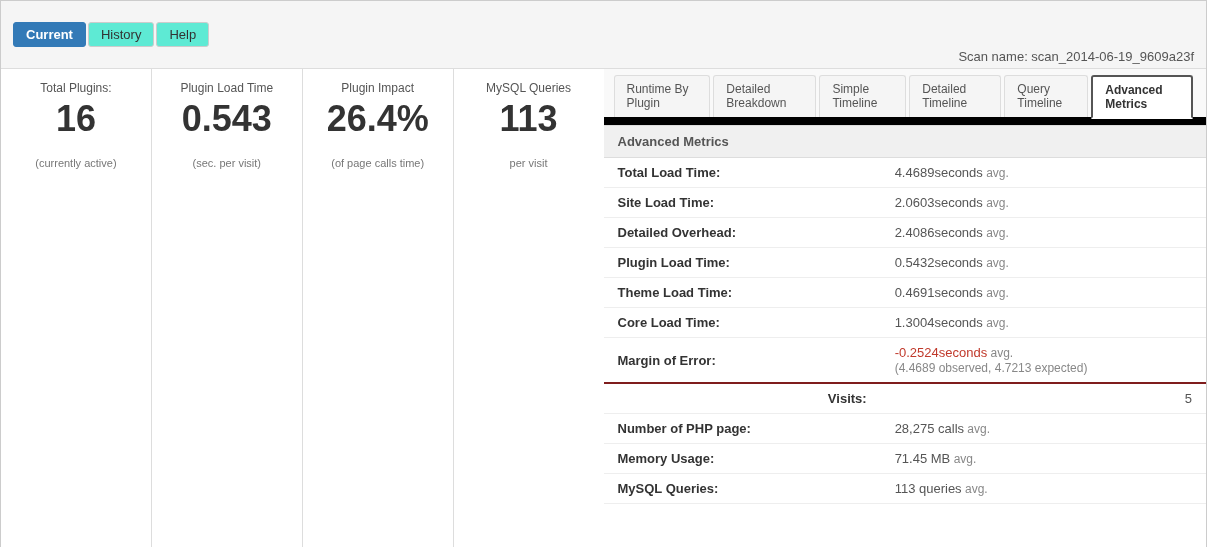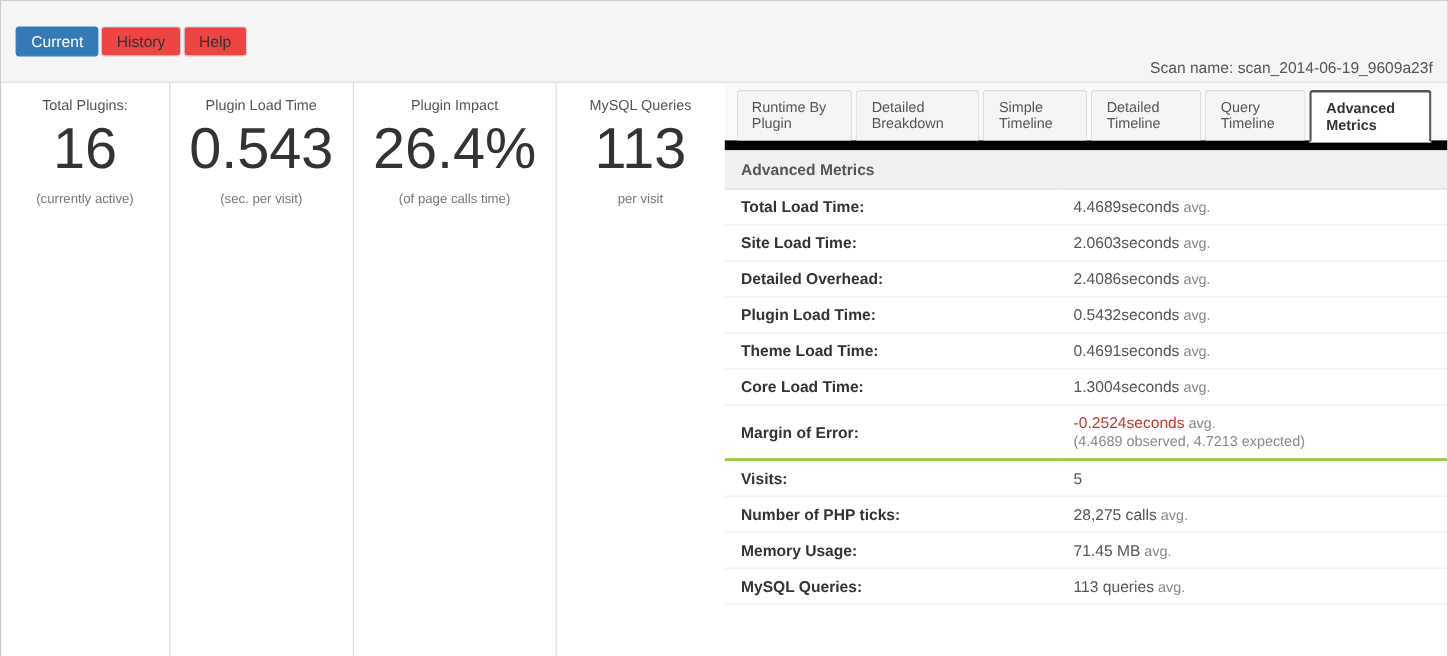--- a/index.html
+++ b/index.html
@@ -6,24 +6,24 @@
     body { font-family: Arial, sans-serif; font-size: 13px; background: #f0f0f0; color: #333; }
 
     
     .top-nav {
       display: flex; align-items: center; justify-content: space-between;
       background: #f5f5f5; border-bottom: 1px solid #ddd; padding: 4px 12px;
     }
     .top-nav-left { display: flex; gap: 2px; }
     .nav-tab {
       padding: 4px 12px; border: 1px solid #ccc; border-radius: 3px;
-      background: #ef4444; cursor: pointer; font-size: 13px; color: #333;
+      background: #5eead4; cursor: pointer; font-size: 13px; color: #333;
     }
     .nav-tab.active {
-      background: #337ab7; color: #fff; border-color: #337ab7;
+      background: #337ab7; color: #fff; border-color: #337ab7; font-weight: bold;
     }
     .scan-name { font-size: 13px; color: #555; margin-top: 44px; }
 
     
     .sidebar {
       width: 185px; min-width: 185px; border-right: 1px solid #ddd;
       padding: 14px 12px; background: #fff;
     }
     .sidebar .my-ip-row { display: flex; align-items: center; margin-bottom: 8px; }
     .sidebar .my-ip-label { font-size: 13px; font-weight: bold; margin-right: 6px; }
@@ -44,22 +44,22 @@
     
     .stats-row {
       flex: 1; display: flex; border-bottom: 1px solid #ddd;
     }
     .stat-box {
       flex: 1; padding: 12px 16px; text-align: center;
       border-left: 1px solid #ddd;
     }
     .stat-box:first-child { border-left: none; }
     .stat-label { font-size: 12px; color: #555; margin-bottom: 4px; }
-    .stat-value { font-size: 48px; font-weight: normal; color: #333; line-height: 1.1; }
-    .stat-sub { font-size: 11px; color: #777; margin-top: 8px; }
+    .stat-value { font-size: 36px; font-weight: bold; color: #333; line-height: 1.1; }
+    .stat-sub { font-size: 11px; color: #777; margin-top: 18px; }
 
     
     .content-area { flex: 1; }
 
     
     .tab-bar {
       display: flex; border-bottom: 8px solid #000000;
       background: #f9f9f9; padding: 6px 10px 0;
     }
     .content-tab {
@@ -182,26 +182,26 @@
                 <td>Core Load Time:</td>
                 <td><span>1.3004seconds</span><span class="unit"> avg.</span></td>
               </tr>
               <tr>
                 <td>Margin of Error:</td>
                 <td>
                   <span class="value-negative">-0.2524seconds</span><span class="unit"> avg.</span>
                   <br><span class="value-secondary">(4.4689 observed, 4.7213 expected)</span>
                 </td>
               </tr>
-              <tr style="border-top: 2px solid #84cc16;">
+              <tr style="border-top: 2px solid #7f1d1d; text-align: right;">
                 <td>Visits:</td>
                 <td><span>5</span></td>
               </tr>
               <tr>
-                <td>Number of PHP ticks:</td>
+                <td>Number of PHP page:</td>
                 <td><span>28,275 calls</span><span class="unit"> avg.</span></td>
               </tr>
               <tr>
                 <td>Memory Usage:</td>
                 <td><span>71.45 MB</span><span class="unit"> avg.</span></td>
               </tr>
               <tr>
                 <td>MySQL Queries:</td>
                 <td><span>113 queries</span><span class="unit"> avg.</span></td>
               </tr>

